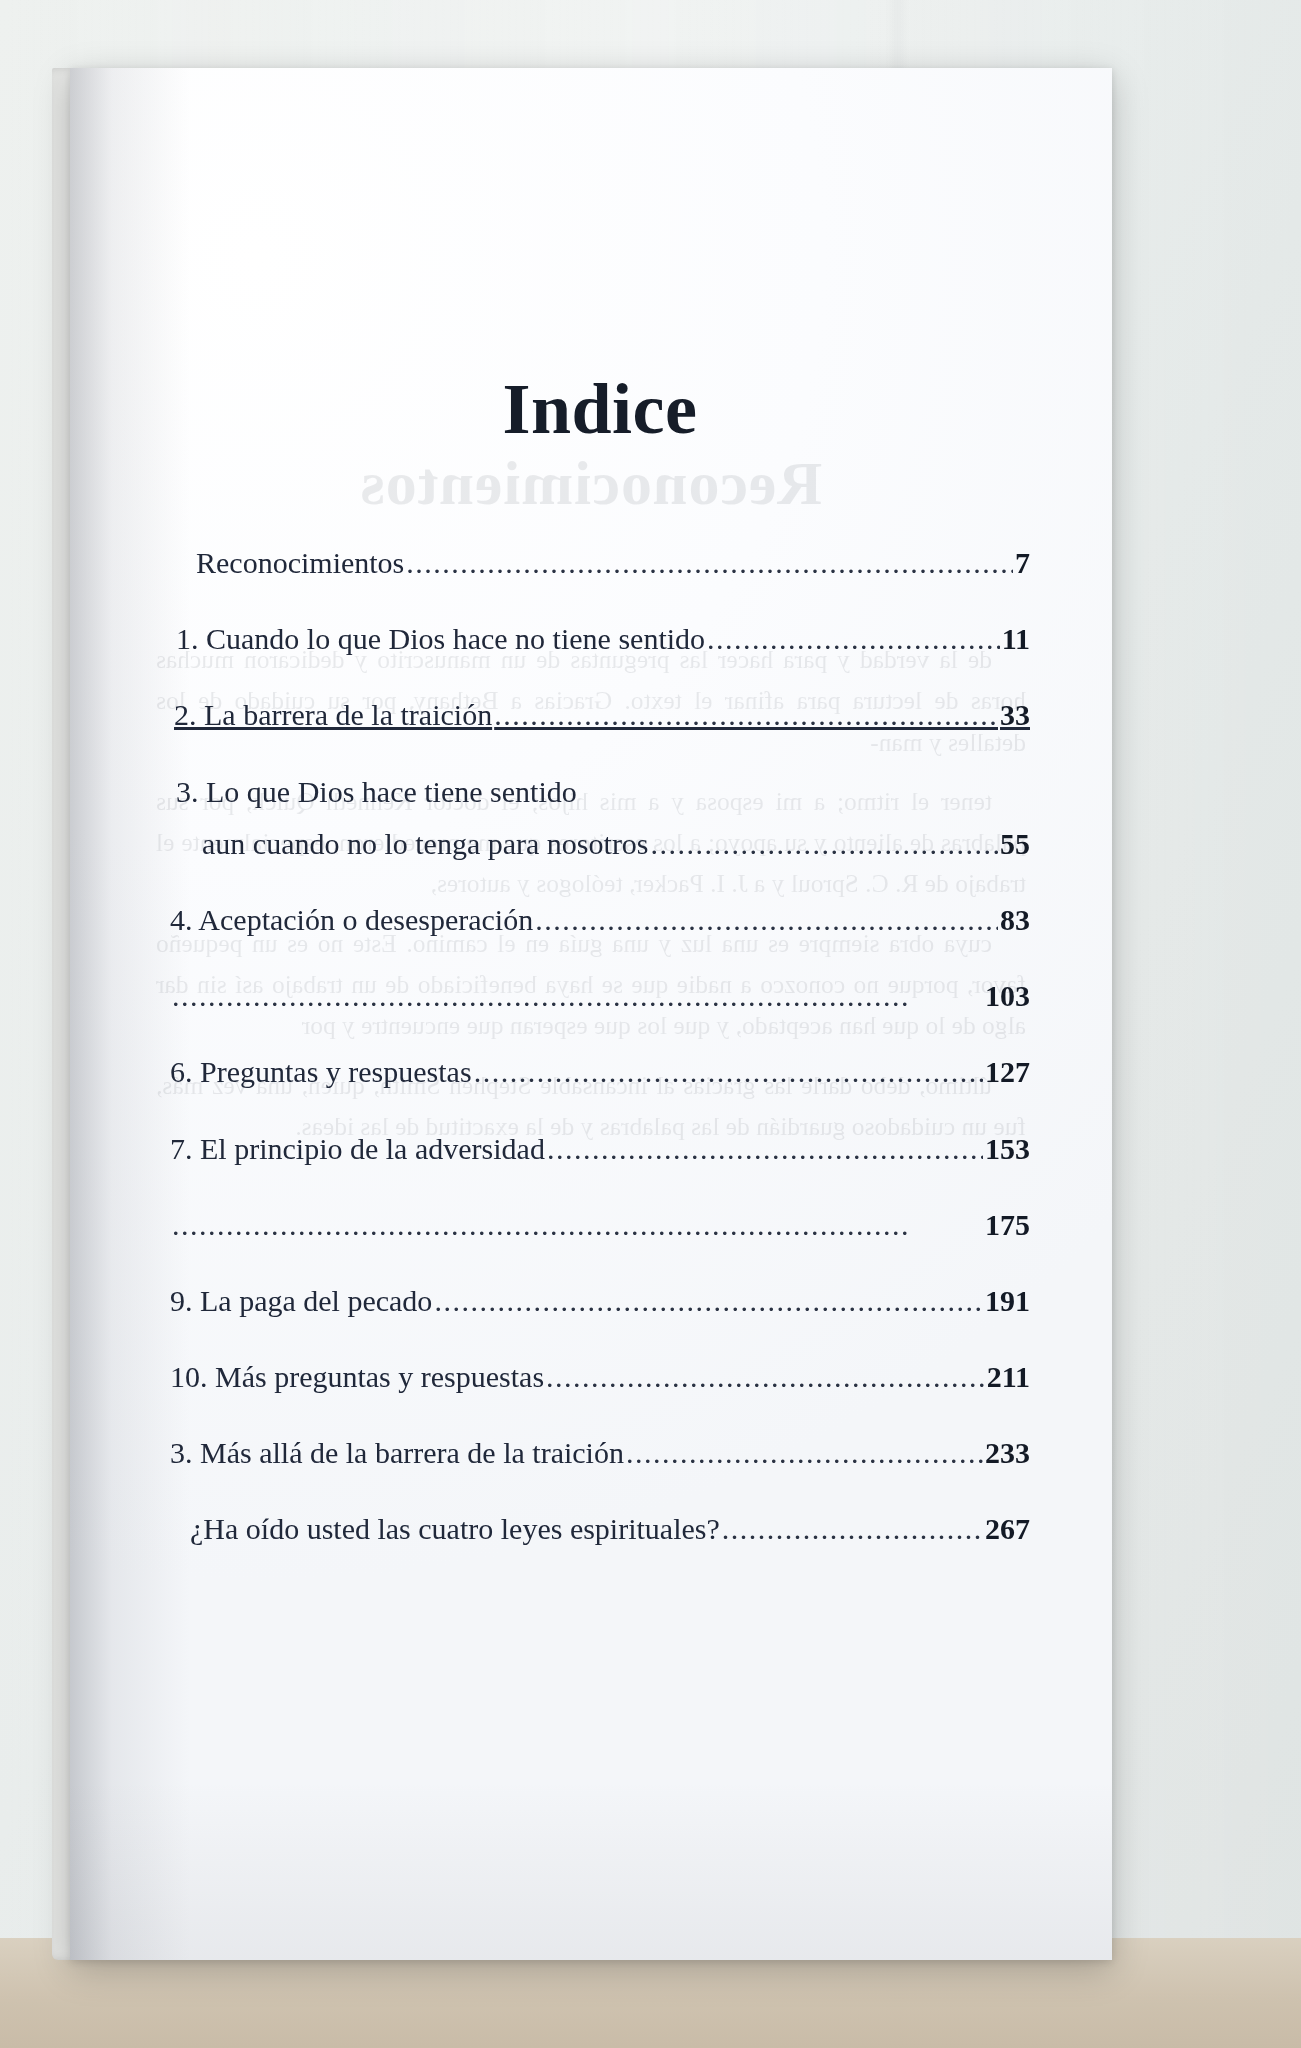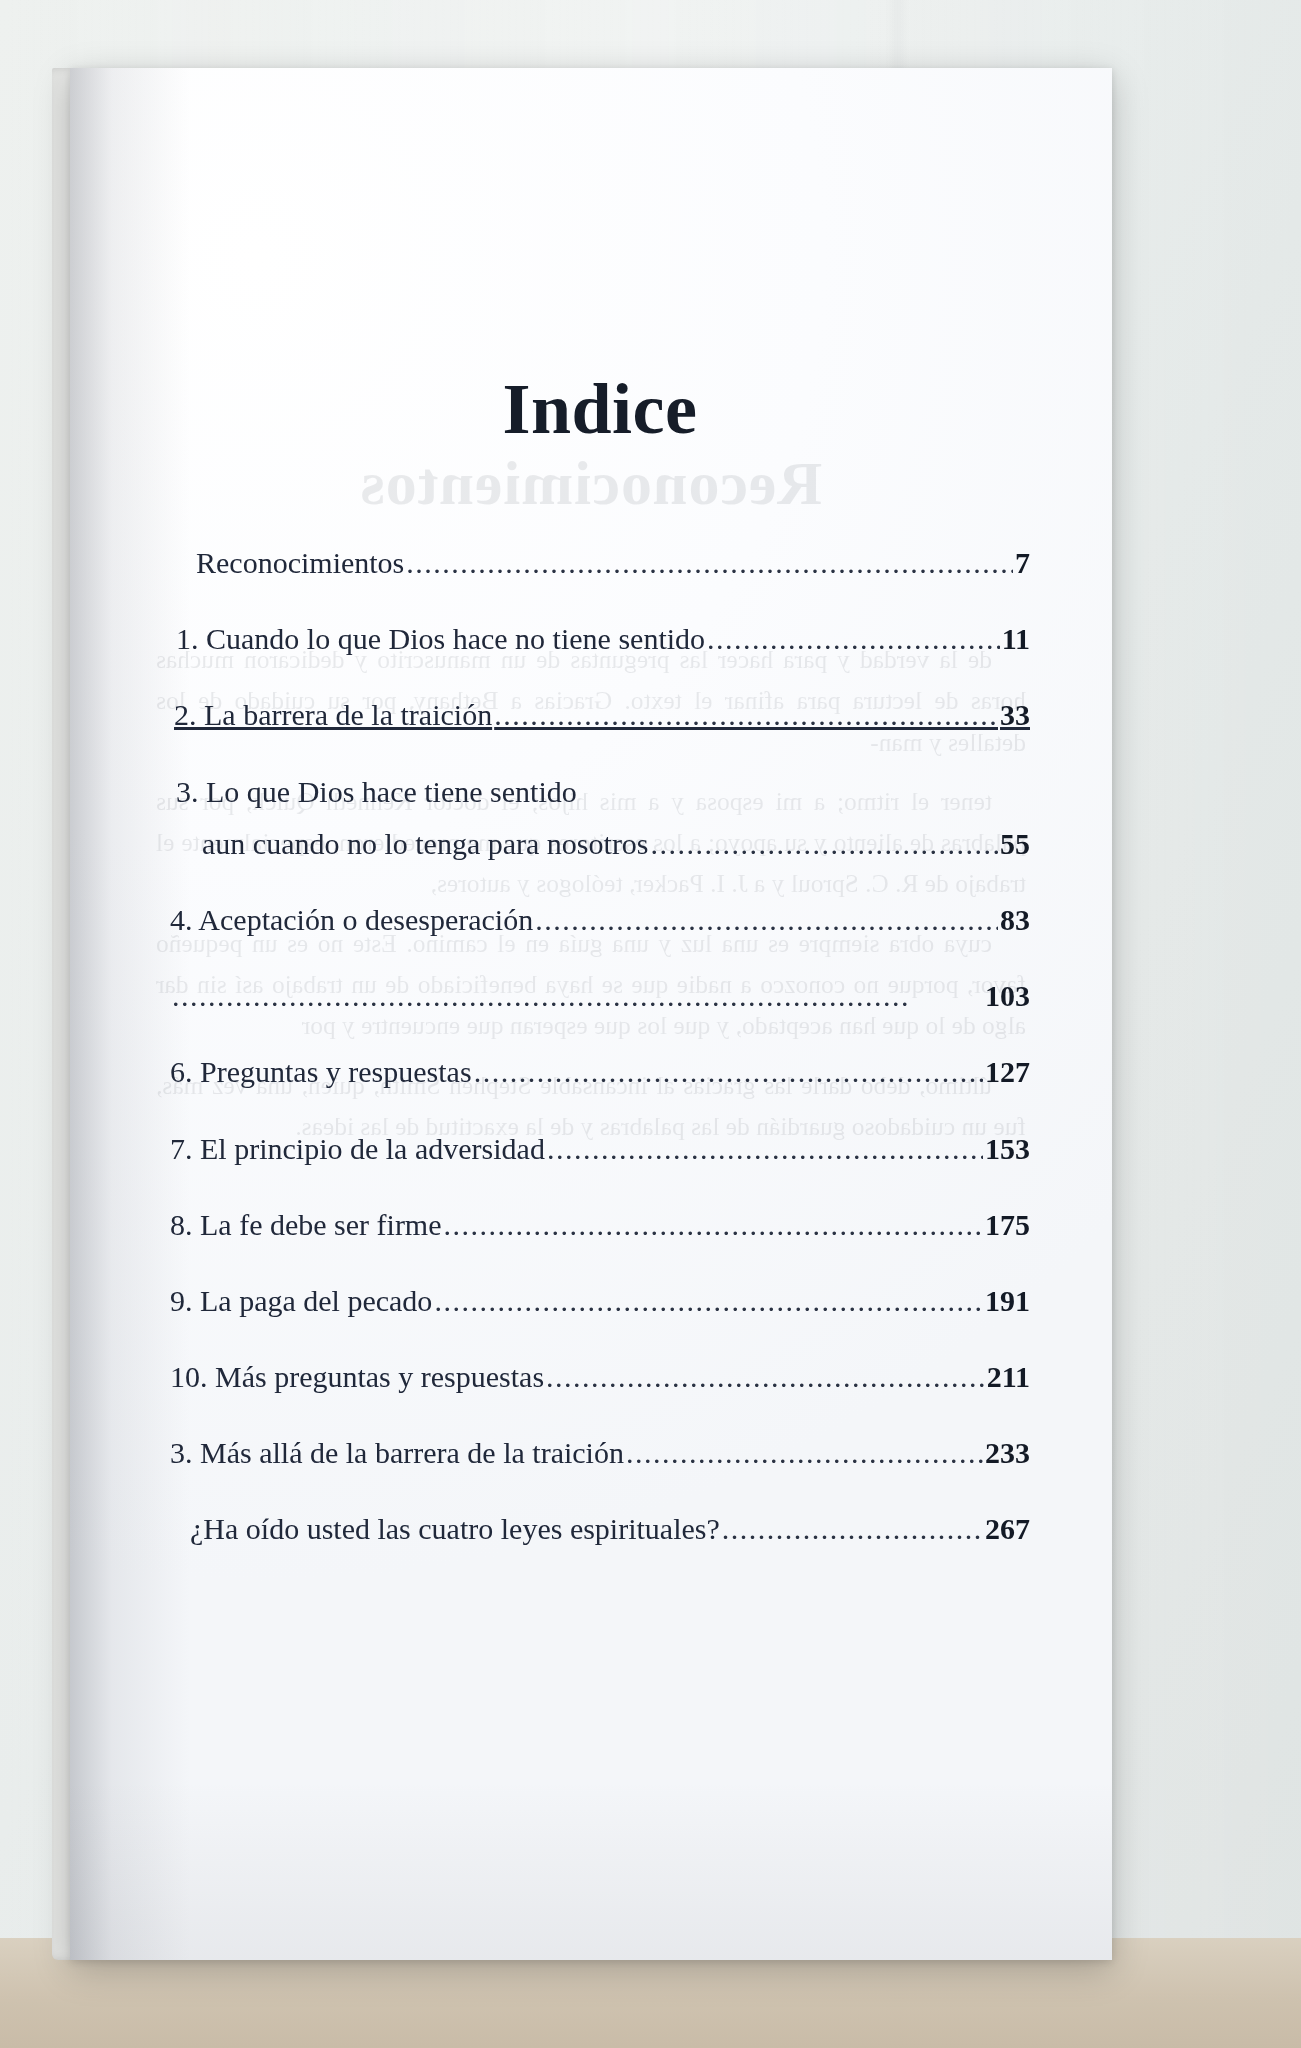--- a/index.html
+++ b/index.html
@@ -265,21 +265,20 @@
           <span class="toc-page">127</span>
         </li>
 
         <li class="toc-row num-7">
           <span class="toc-label">7. El principio de la adversidad</span>
           <span class="dots">..................................................................................</span>
           <span class="toc-page">153</span>
         </li>
 
         <li class="toc-row num-8">
-          <span class="toc-label">8. La fe debe ser firme</span>
           <span class="dots">..................................................................................</span>
           <span class="toc-page">175</span>
         </li>
 
         <li class="toc-row num-9">
           <span class="toc-label">9. La paga del pecado</span>
           <span class="dots">..................................................................................</span>
           <span class="toc-page">191</span>
         </li>
 

